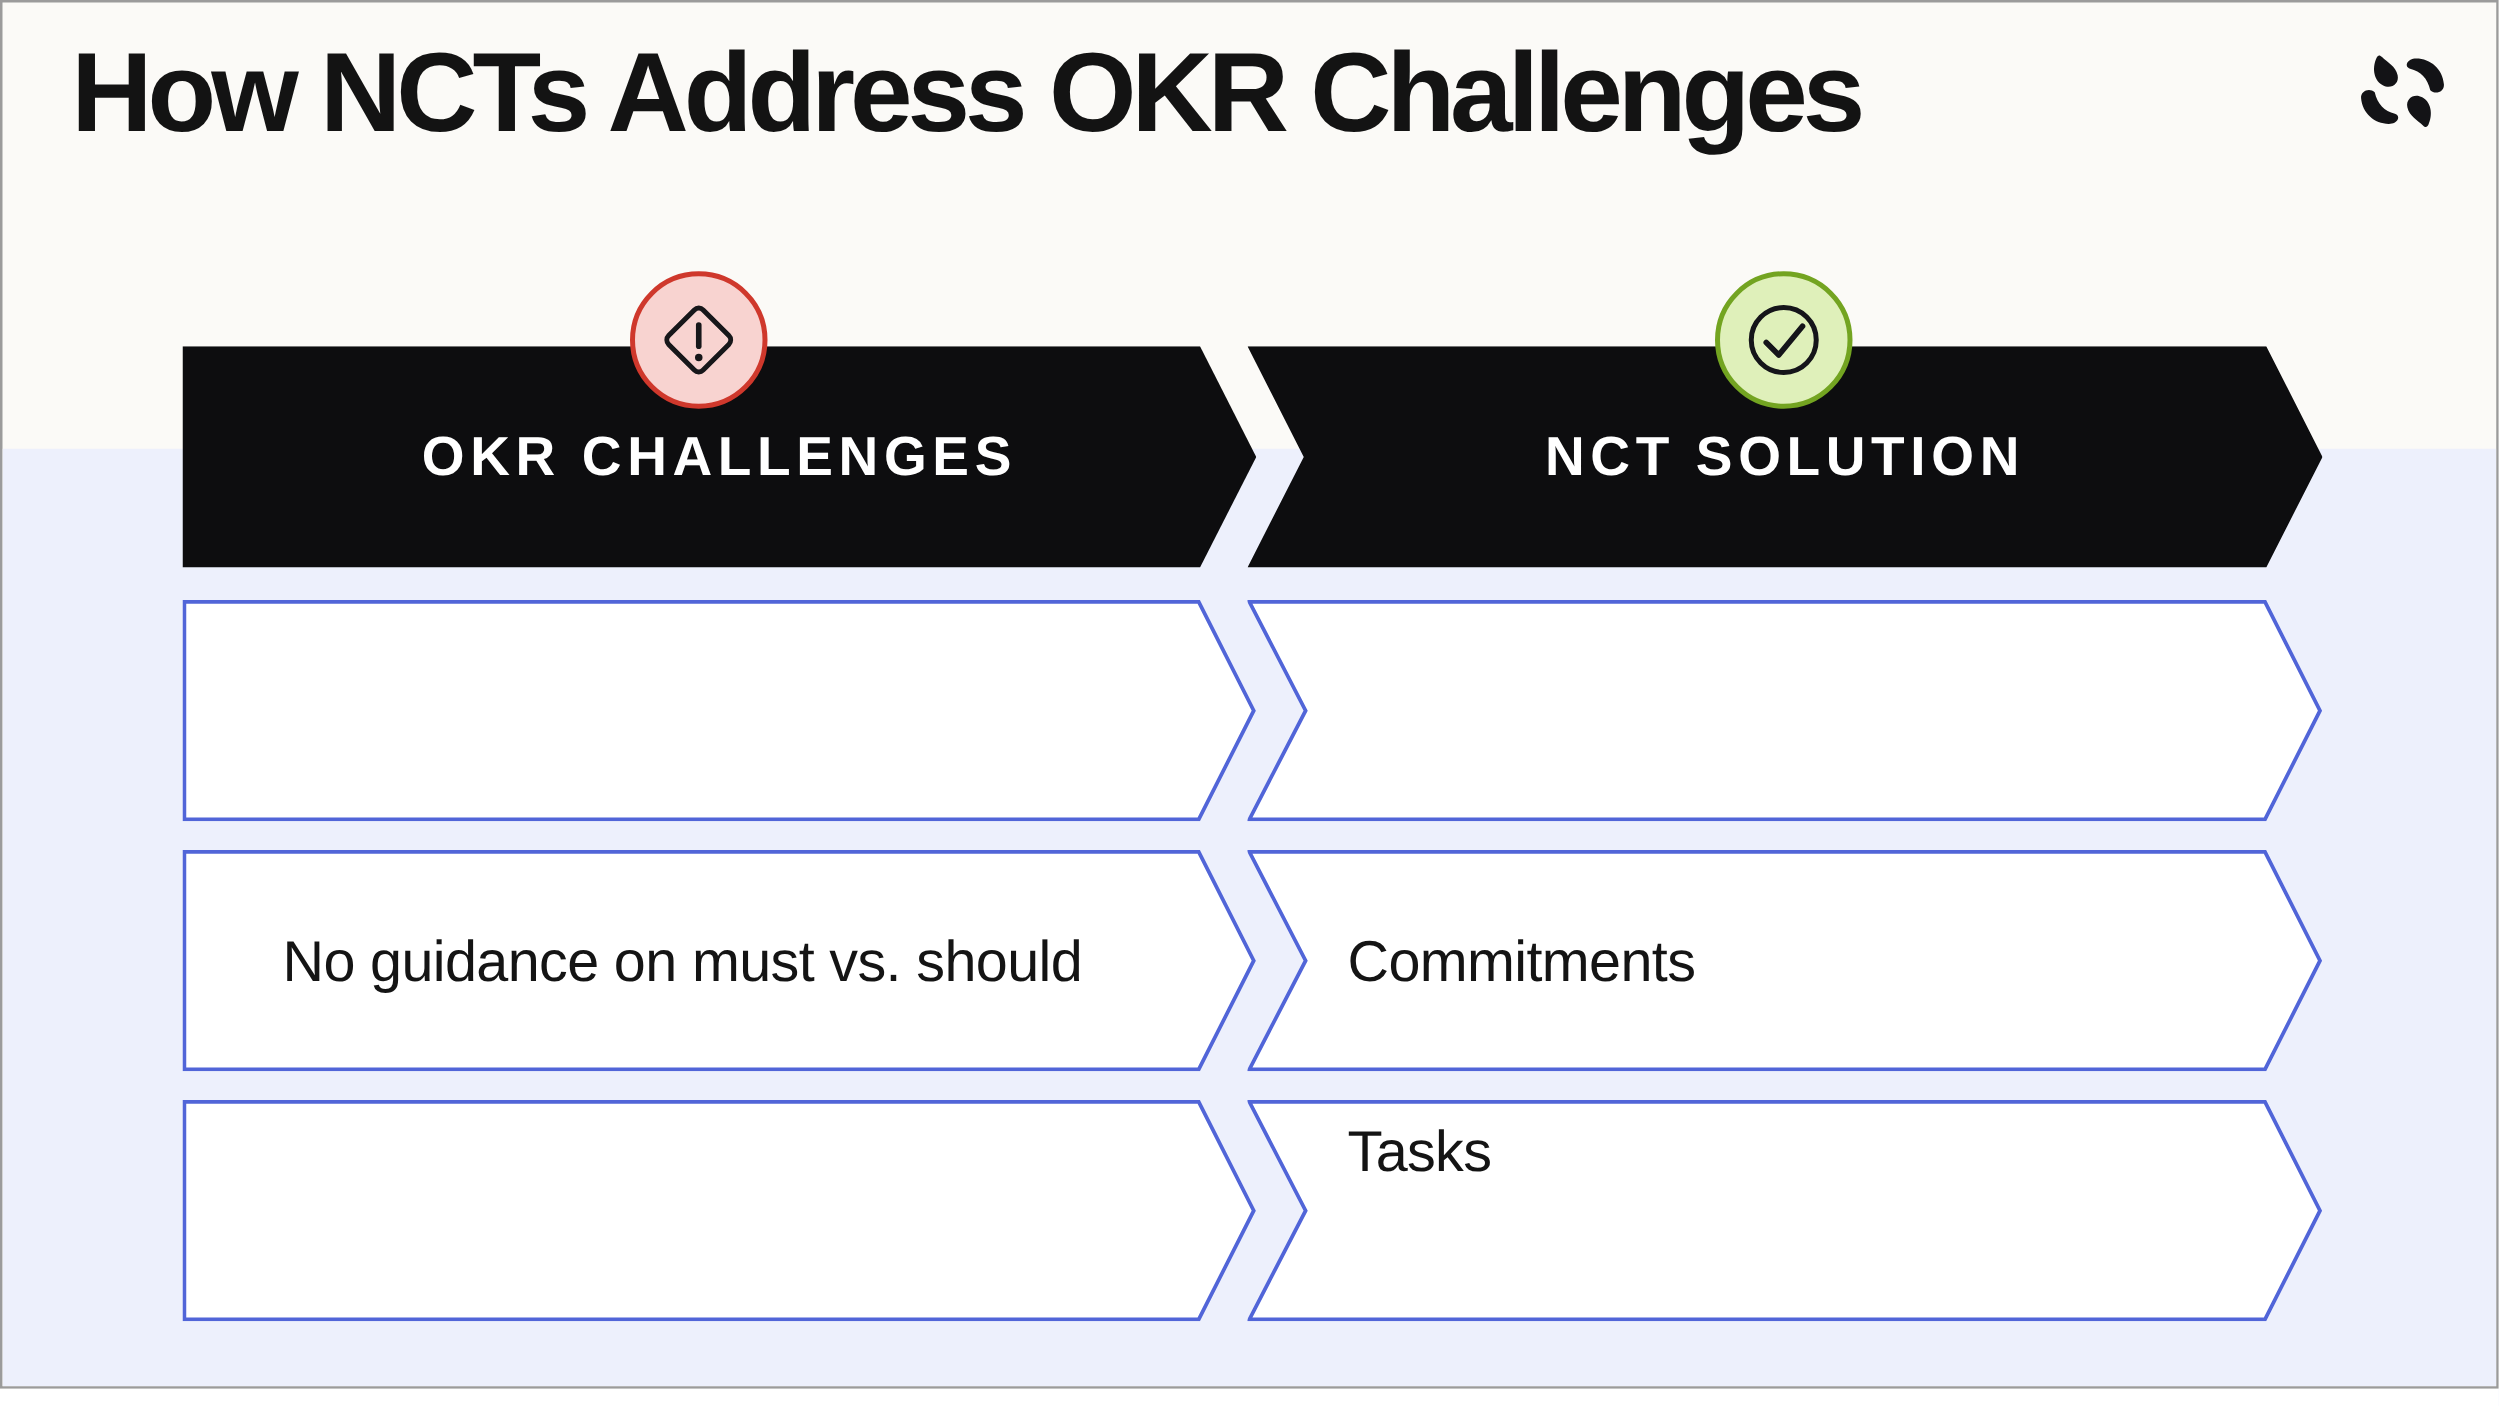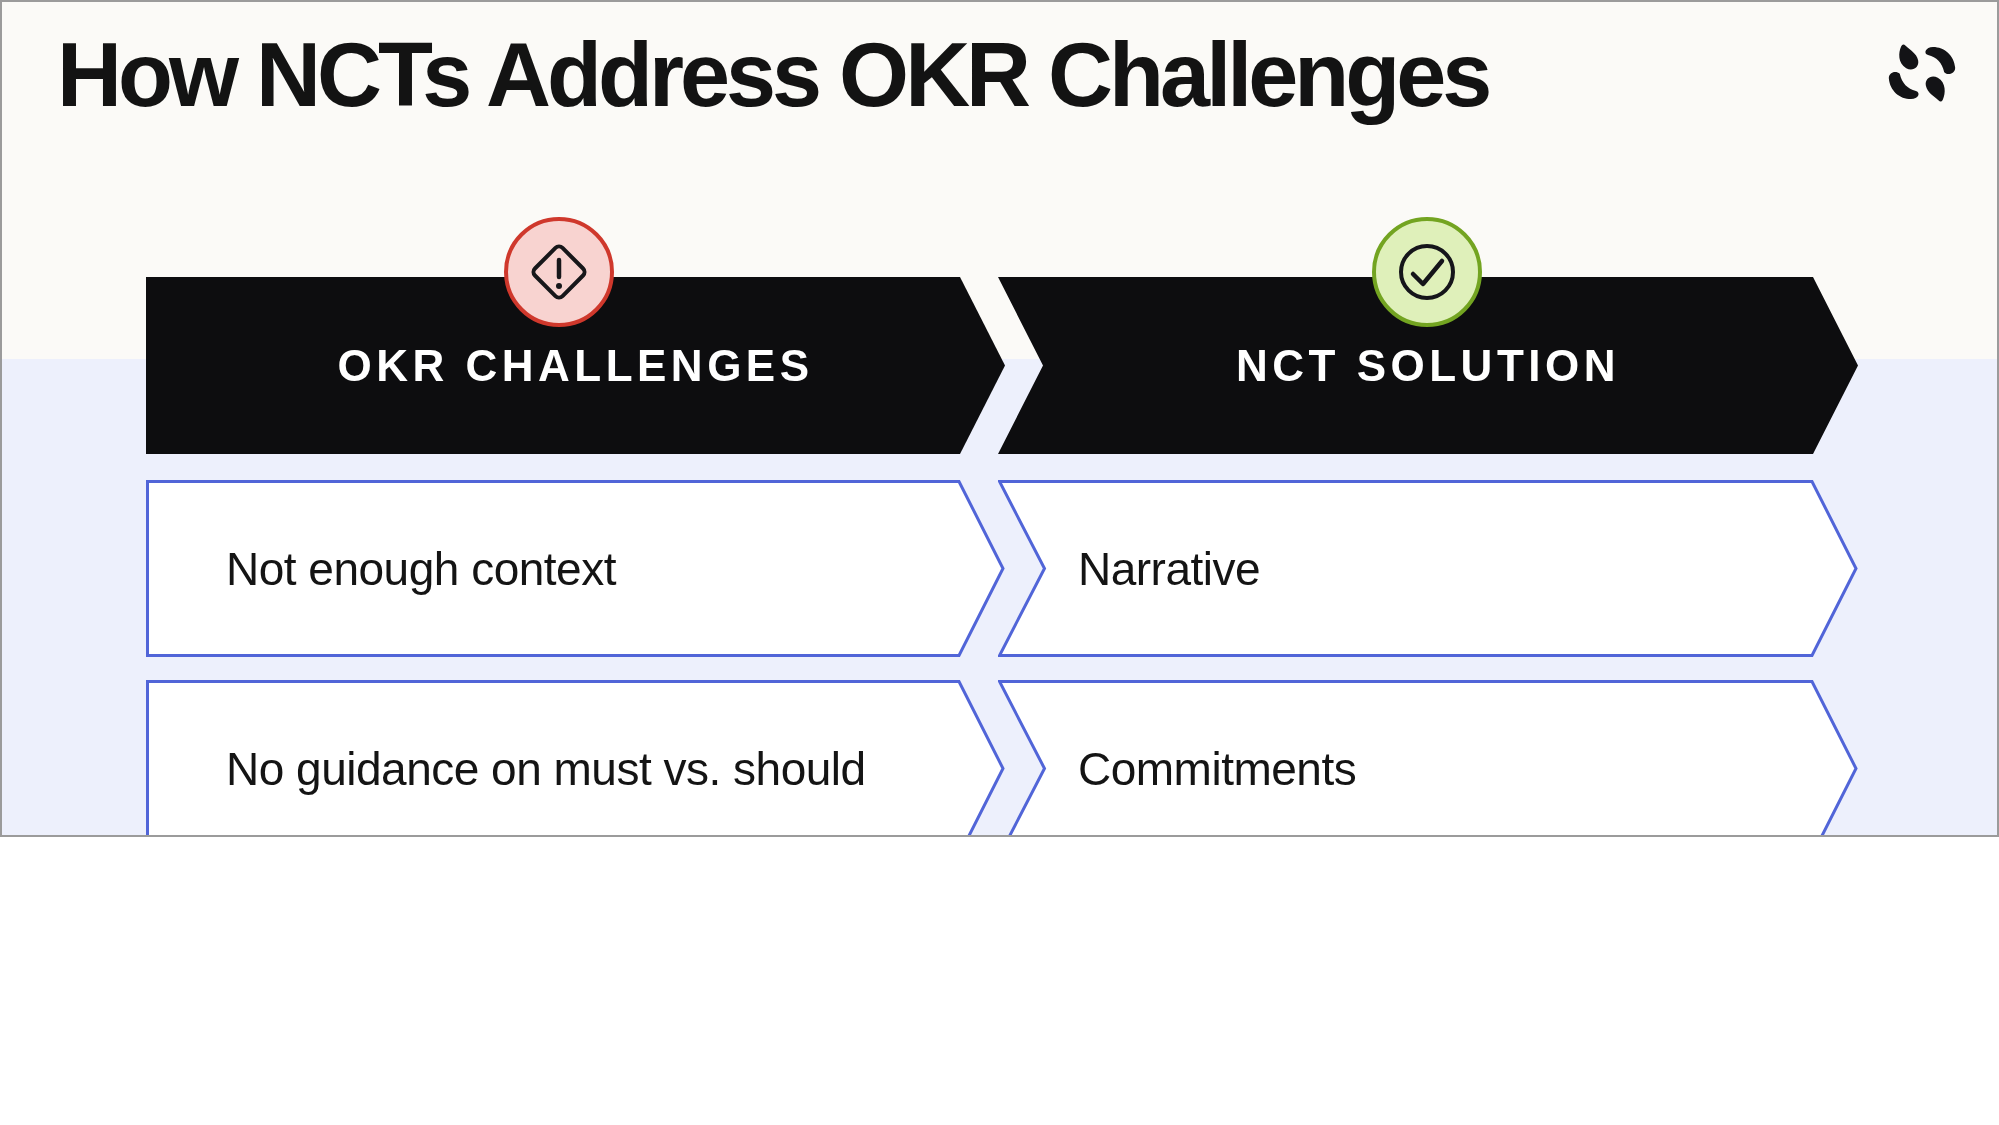--- a/index.html
+++ b/index.html
@@ -1,20 +1,20 @@
 <!DOCTYPE html>
 <html><head>
 <meta charset="utf-8">
 <style>
   * { margin: 0; padding: 0; box-sizing: border-box; }
   html, body { background: #ffffff; }
   .canvas {
     position: relative;
     width: 1999px;
-    height: 837px;
+    height: 1111px;
     background: #fbfaf7;
     border: 2px solid #9b9b9b;
     overflow: hidden;
     font-family: "Liberation Sans", sans-serif;
   }
   .bg-bottom {
     position: absolute;
     left: 0; right: 0;
     top: 357px; bottom: 0;
     background: #edf0fc;
@@ -126,22 +126,20 @@
       <path d="M21 37 L31 47 L50 24" fill="none" stroke="#15151a" stroke-width="4.5" stroke-linecap="round" stroke-linejoin="round"></path>
     </svg>
   </div>
 
   <svg class="shape" style="left:144px; top:478px;" width="859" height="177">
     <polygon points="1.5,1.5 813,1.5 857,88.5 813,175.5 1.5,175.5" fill="#ffffff" stroke="#5165d8" stroke-width="3"></polygon>
   </svg>
   <svg class="shape" style="left:996px; top:478px;" width="860" height="177">
     <polygon points="1.5,1.5 814,1.5 858,88.5 814,175.5 1.5,175.5 46.5,88.5" fill="#ffffff" stroke="#5165d8" stroke-width="3"></polygon>
   </svg>
-  <div class="cell-label" style="left:224px; top:478px;">Not enough context</div>
-  <div class="cell-label" style="left:1076px; top:478px;">Narrative</div>
 
   <svg class="shape" style="left:144px; top:678px;" width="859" height="177">
     <polygon points="1.5,1.5 813,1.5 857,88.5 813,175.5 1.5,175.5" fill="#ffffff" stroke="#5165d8" stroke-width="3"></polygon>
   </svg>
   <svg class="shape" style="left:996px; top:678px;" width="860" height="177">
     <polygon points="1.5,1.5 814,1.5 858,88.5 814,175.5 1.5,175.5 46.5,88.5" fill="#ffffff" stroke="#5165d8" stroke-width="3"></polygon>
   </svg>
   <div class="cell-label" style="left:224px; top:678px;">No guidance on must vs. should</div>
   <div class="cell-label" style="left:1076px; top:678px;">Commitments</div>
 

